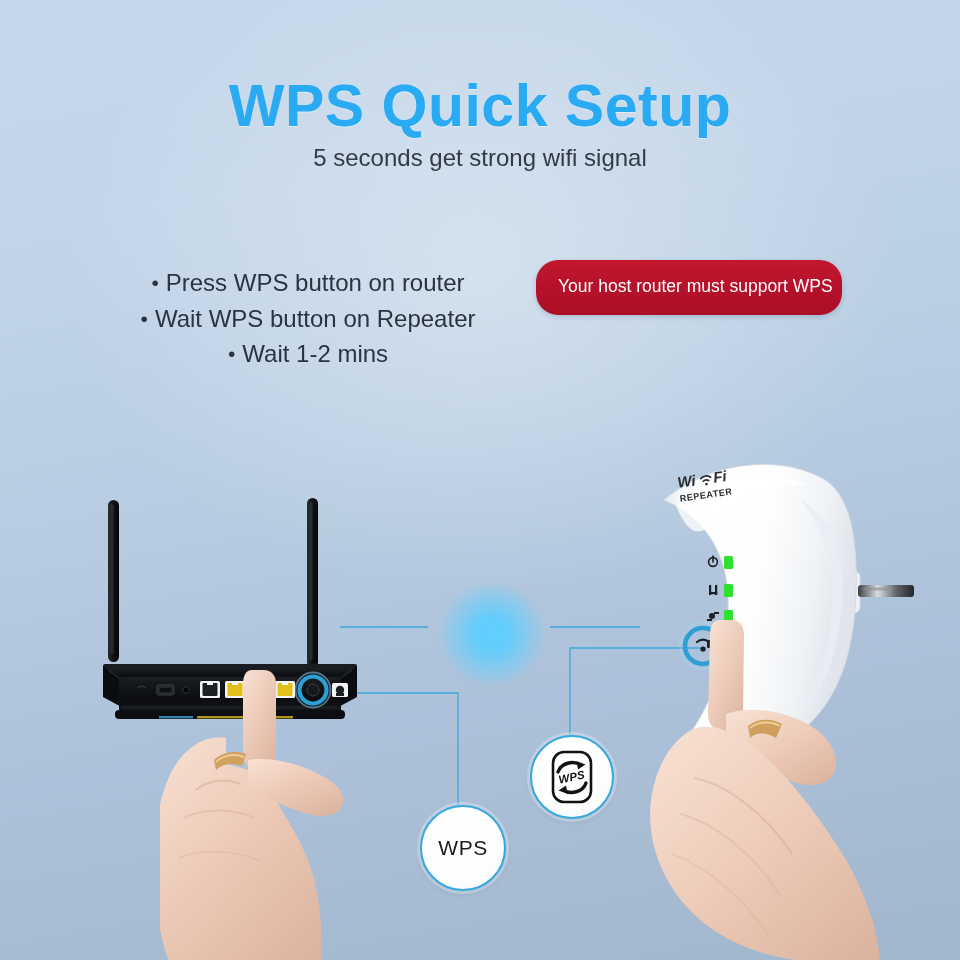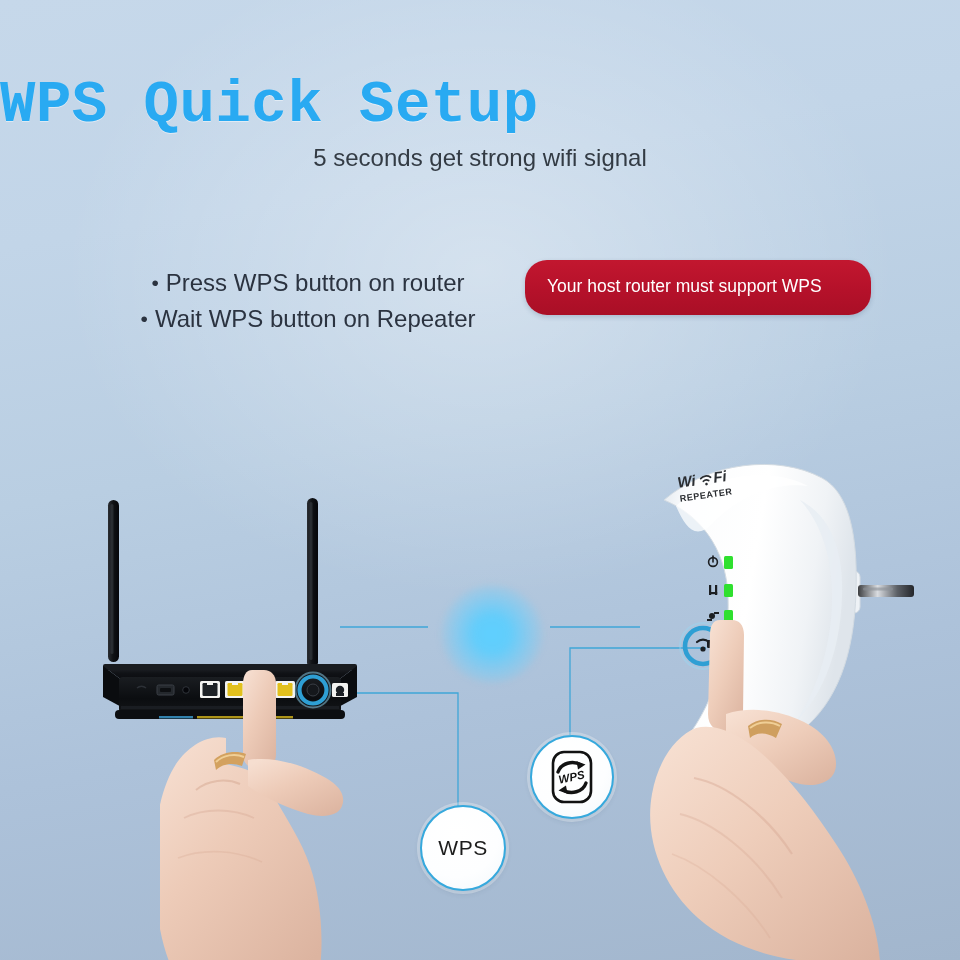--- a/index.html
+++ b/index.html
@@ -13,42 +13,41 @@
     background:linear-gradient(170deg,#c6d8ea 0%,#c2d5e8 22%,#b9cee2 45%,#adc2da 70%,#a2b6cd 100%);
   }
   
   #stage:before{
     content:"";position:absolute;inset:0;pointer-events:none;
     background:radial-gradient(ellipse 70% 55% at 50% 28%,rgba(255,255,255,.34),rgba(255,255,255,0) 62%);
   }
 
   
   .title{
-    position:absolute;left:0;right:0;top:72px;text-align:left;
+    position:absolute;left:0;right:0;top:72px;text-align:center;
     font-size:59px;font-weight:bold;color:#29aaf2;letter-spacing:.5px;
     text-shadow:0 1px 0 rgba(255,255,255,.45);
-    font-family:Liberation Mono, monospace;
   }
   .subtitle{
     position:absolute;left:0;right:0;top:144px;text-align:center;
     font-size:24px;color:#333b44;
   }
 
   
   .bullets{position:absolute;left:108px;top:268px;width:400px;}
   .bullet{
     font-size:24px;color:#2b3340;line-height:1.28;white-space:nowrap;
     margin-bottom:5px;
     text-align:center;
   }
   .bullet .dot{display:inline-block;margin-right:7px;font-size:21px;vertical-align:1px;}
 
   
   .notice{
-    position:absolute;left:525px;top:260px;width:346px;box-sizing:border-box;
+    position:absolute;left:536px;top:260px;width:306px;box-sizing:border-box;
     background:linear-gradient(180deg,#c2172f 0%,#b5112a 55%,#a90f26 100%);
     border-radius:22px;padding:13px 28px 15px 22px;
     box-shadow:0 2px 5px rgba(40,60,90,.20);
   }
   .notice-line{color:#fff;font-size:17.5px;line-height:1.57;white-space:nowrap;}
 
   
   #wires{position:absolute;left:0;top:0;width:960px;height:960px;pointer-events:none;}
 
   
@@ -91,20 +90,23 @@
 
   <div class="title z5">WPS Quick Setup</div>
   <div class="subtitle z5">5 seconds get strong wifi signal</div>
 
   <div class="bullets z5">
     <div class="bullet">
       <span class="dot">•</span><span>Press WPS button on router</span>
     </div>
     <div class="bullet">
       <span class="dot">•</span><span>Wait WPS button on Repeater</span>
+    </div>
+    <div class="bullet">
+      <span class="dot">•</span><span>Wait 1-2 mins</span>
     </div>
   </div>
 
   <div class="notice z5">
     <div class="notice-line">Your host router must support WPS</div>
   </div>
 
   <svg id="wires" class="z2" viewBox="0 0 960 960">
 
     <line x1="340" y1="627" x2="428" y2="627" stroke="#3fa6d8" stroke-width="1.3"></line>

